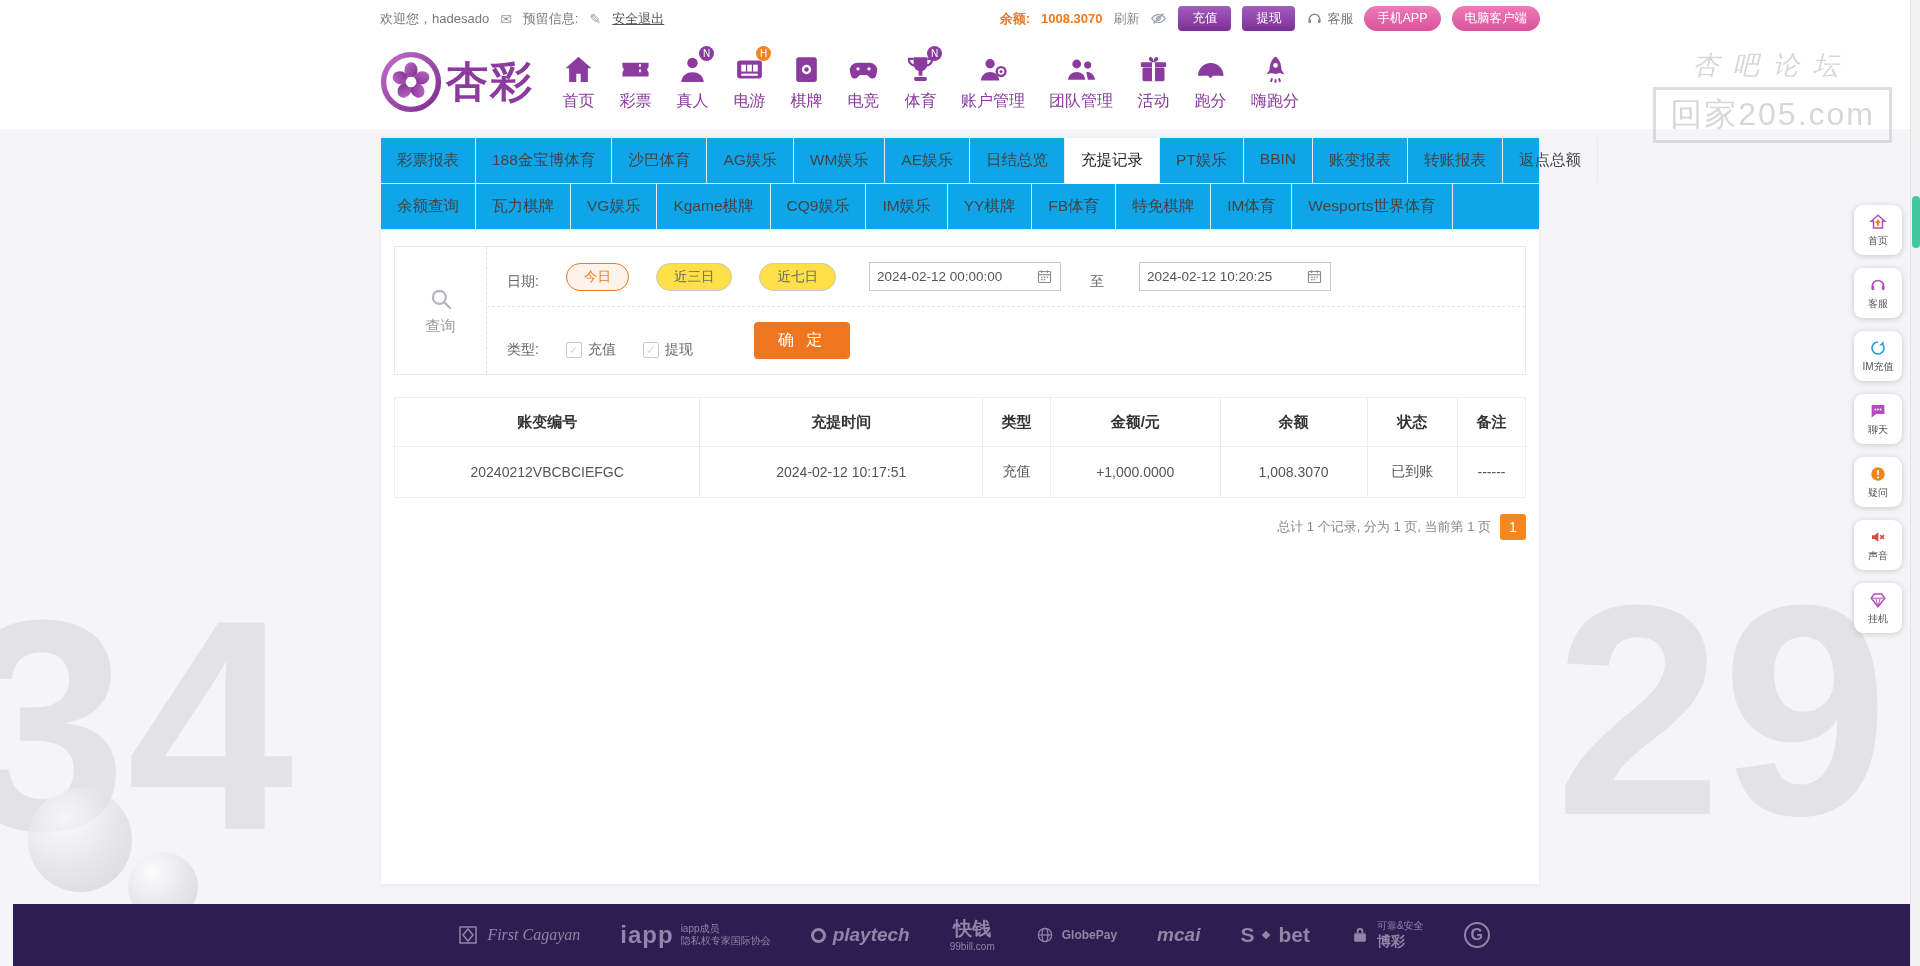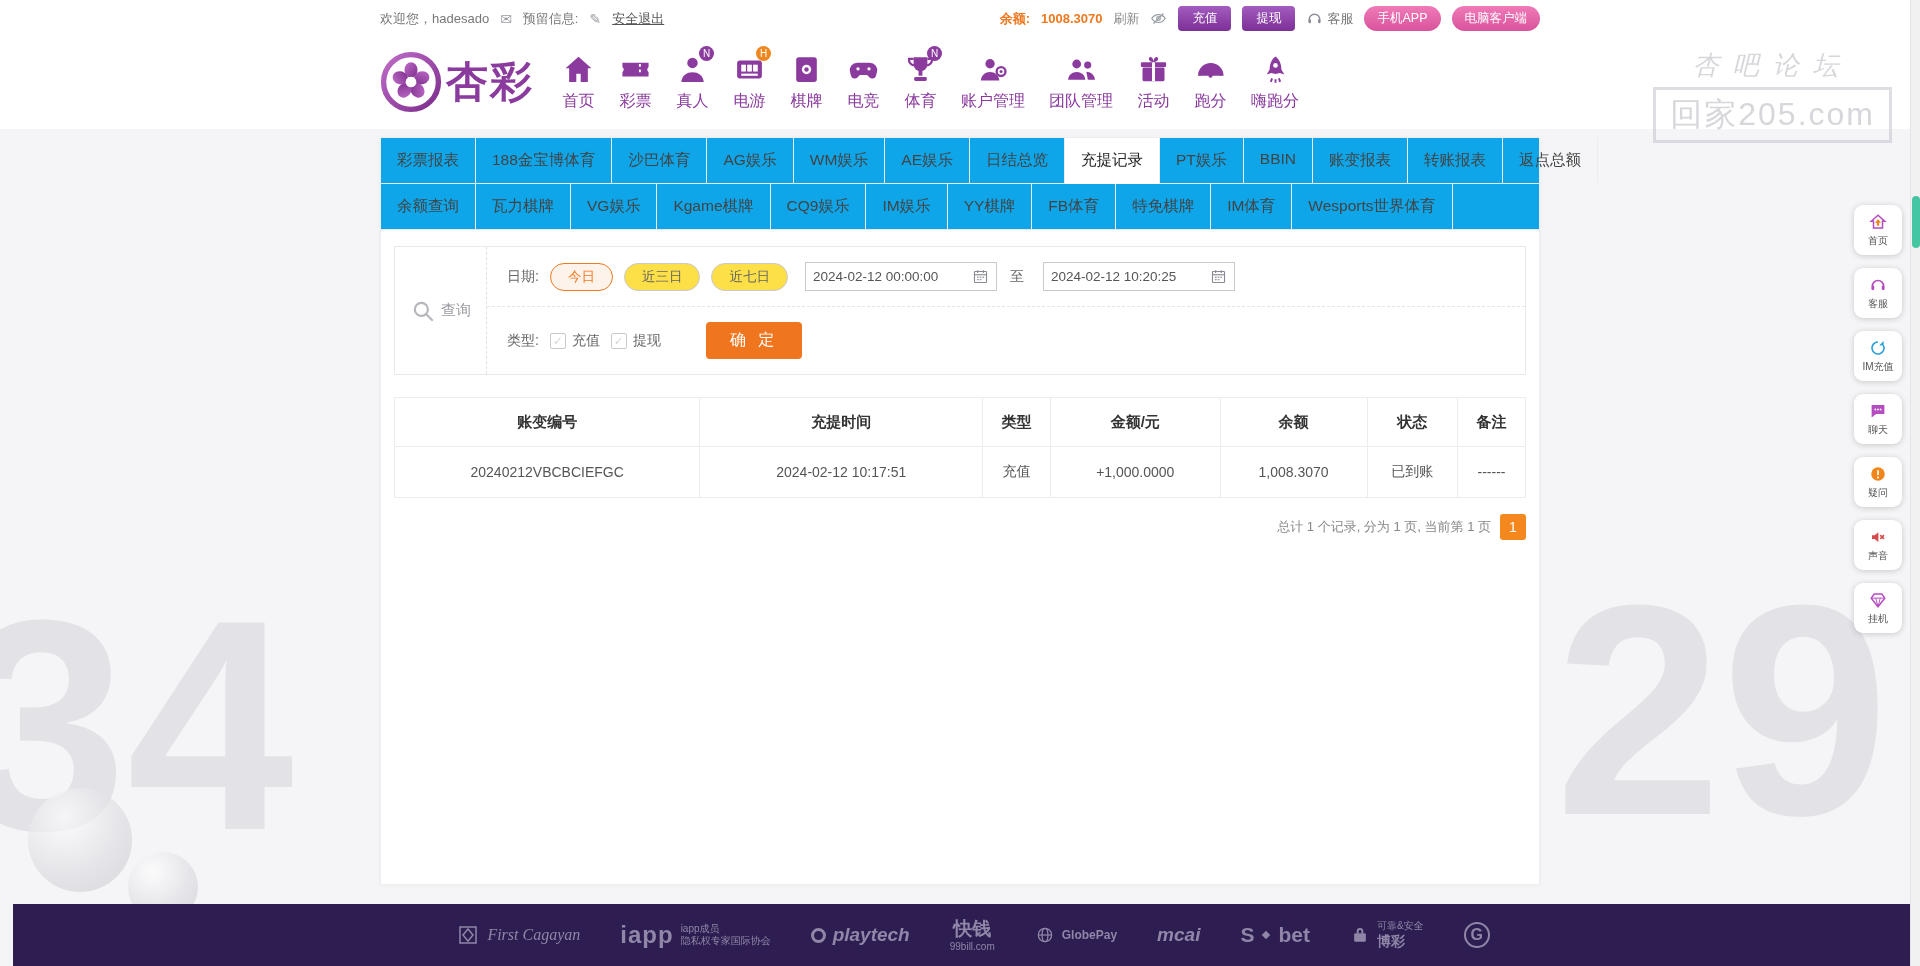--- a/index.html
+++ b/index.html
@@ -53,24 +53,24 @@
   .wm-domain { border: 3px solid #c9c8d0; padding: 3px 14px; font-size: 32px; margin-top: 4px; letter-spacing: 2px; }
 
   
   .main-panel { position: relative; z-index: 2; background: #fff; margin-top: 8px; min-height: 748px; border: 1px solid #eeeef1; box-shadow: 0 1px 4px rgba(0,0,0,.04); }
   .tabs-row { display: flex; border-bottom: 1px solid #e9e9ec; background: #0ea5e9; }
   .tab { padding: 12px 16px; font-size: 15.5px; color: #444; border-right: 1px solid #ececef; cursor: pointer; white-space: nowrap; background: transparent; }
   .tab.active { background: #fff; color: #222; margin-bottom: -1px; border-bottom: 1px solid #fff; }
 
   
   .query-box { margin: 16px 13px 0; border: 1px solid #e9e9ec; display: flex; }
-  .query-side { width: 92px; border-right: 1px dashed #e0e0e4; display: flex; flex-direction: row; align-items: center; justify-content: center; gap: 5px; color: #9a9aa2; font-size: 15px; }
+  .query-side { width: 92px; border-right: 1px dashed #e0e0e4; display: flex; flex-direction: column; align-items: center; justify-content: center; gap: 5px; color: #9a9aa2; font-size: 15px; }
   .query-side svg { width: 26px; height: 26px; }
   .query-main { flex: 1; }
-  .query-row { display: flex; align-items: center; gap: 11px; padding: 15px 20px; font-size: 14px; color: #666; }
+  .query-row { display: flex; align-items: flex-end; gap: 27px; padding: 15px 20px; font-size: 14px; color: #666; }
   .query-row + .query-row { border-top: 1px dashed #e5e5e9; }
   .pill { border: 1px solid #c9c9cf; border-radius: 14px; padding: 4px 17px; font-size: 13.5px; color: #666; background: #fde047; cursor: pointer; font-family: inherit; }
   .pill.active { border-color: #f0781e; color: #f0781e; background: #fdf3ea; }
   .date-field { display: flex; align-items: center; border: 1px solid #c9c9cf; background: #fff; padding: 5px 7px; gap: 7px; margin-left: 6px; }
   .date-field input { border: none; outline: none; width: 152px; font-size: 13.5px; color: #555; font-family: inherit; background: transparent; }
   .date-field svg { width: 17px; height: 17px; cursor: pointer; }
   .to-label { margin: 0 2px; }
   .checkbox { width: 16px; height: 16px; border: 1px solid #c9c9cf; background: #fff; display: inline-flex; align-items: center; justify-content: center; border-radius: 2px; cursor: pointer; position: relative; }
   .checkbox::after { content: "✓"; color: #d4d4da; font-size: 12px; }
   .check-item { display: inline-flex; align-items: center; gap: 6px; }

